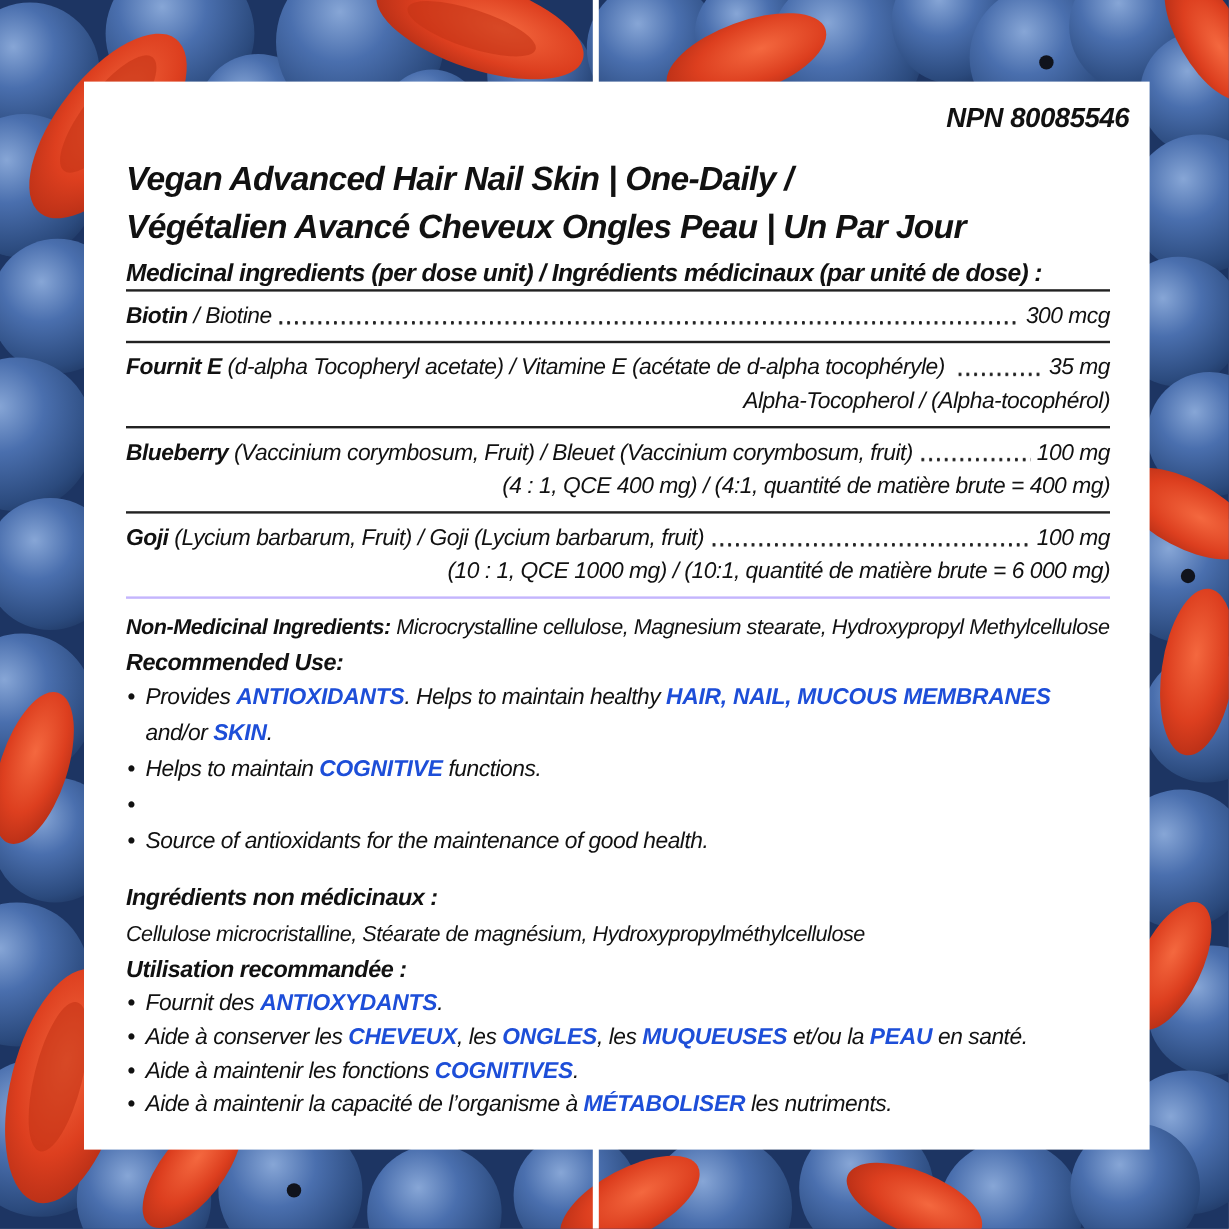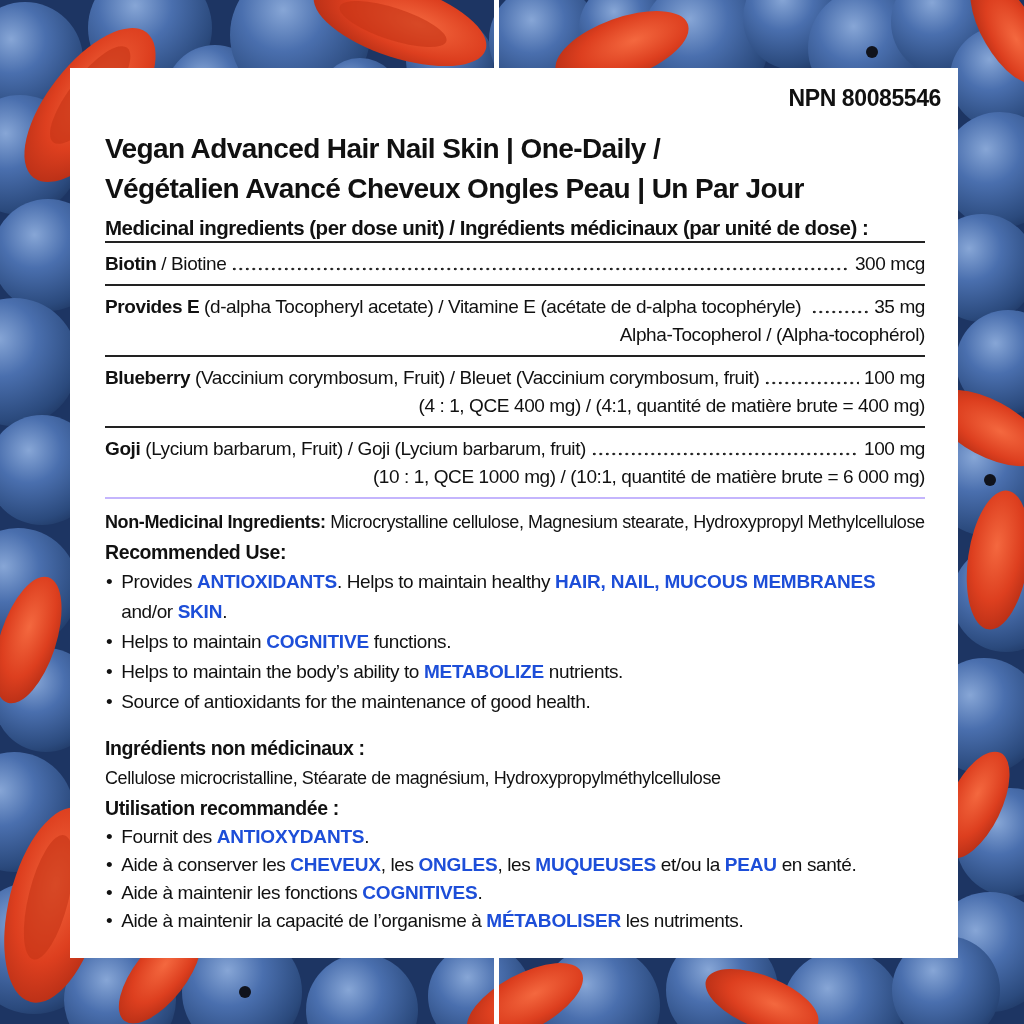--- a/index.html
+++ b/index.html
@@ -1,18 +1,18 @@
 <!DOCTYPE html>
 <html><head>
 <meta charset="utf-8">
 <style>
   html,body{margin:0;padding:0;}
   body{width:1024px;height:1024px;overflow:hidden;background:#1d3563;
        font-family:"Liberation Sans",sans-serif;color:#111;}
-  .stage{position:relative;width:1024px;height:740px;}
+  .stage{position:relative;width:1024px;height:740px;font-style:italic;}
   .berries{position:absolute;left:0;top:0;width:1024px;height:1024px;display:block;}
   .panel{position:absolute;left:70px;top:68px;width:888px;height:890px;background:#fff;
          box-sizing:border-box;padding:14px 33px 0 35px;overflow:hidden;letter-spacing:-0.4px;}
   .npn{font-size:23px;font-weight:bold;text-align:right;line-height:28px;margin:2px -16px 0 0;}
   .title{font-size:28px;font-weight:bold;line-height:40px;letter-spacing:-0.6px;}
   .title-block{margin-top:17px;}
   .med-heading{font-size:20.5px;font-weight:bold;line-height:26px;margin-top:6px;letter-spacing:-0.5px;}
   .itable{border-bottom:2px solid #c4b5fd;}
   .irow{border-top:2px solid #222;padding:7px 0 6px 0;}
   .rline{display:flex;align-items:baseline;font-size:19px;line-height:28px;}
@@ -160,21 +160,21 @@
         <div class="rline">
           <span class="b">Biotin</span>
             <span class="n"> / Biotine</span>
           <span class="leader"></span>
           <span class="val">300 mcg</span>
         </div>
       </div>
 
       <div class="irow">
         <div class="rline">
-          <span class="b">Provides E</span>
+          <span class="b">Fournit E</span>
             <span class="n"> (d-alpha Tocopheryl acetate) / Vitamine E (acétate de d-alpha tocophéryle) </span>
           <span class="leader"></span>
           <span class="val">35 mg</span>
         </div>
         <div class="r2">Alpha-Tocopherol / (Alpha-tocophérol)</div>
       </div>
 
       <div class="irow">
         <div class="rline">
           <span class="b">Blueberry</span>
@@ -204,21 +204,20 @@
     <div class="bullet">
       <span class="dot">•</span>
       <span><span>Provides </span><span class="hl">ANTIOXIDANTS</span><span>. Helps to maintain healthy </span><span class="hl">HAIR, NAIL, MUCOUS MEMBRANES</span><span> and/or </span><span class="hl">SKIN</span><span>.</span></span>
     </div>
     <div class="bullet">
       <span class="dot">•</span>
       <span><span>Helps to maintain </span><span class="hl">COGNITIVE</span><span> functions.</span></span>
     </div>
     <div class="bullet">
       <span class="dot">•</span>
-      <span><span>Helps to maintain the body’s ability to </span><span class="hl">METABOLIZE</span><span> nutrients.</span></span>
     </div>
     <div class="bullet">
       <span class="dot">•</span>
       <span><span>Source of antioxidants for the maintenance of good health.</span></span>
     </div>
 
     <p class="sec frsec">Ingrédients non médicinaux :</p>
     <p class="para">Cellulose microcristalline, Stéarate de magnésium, Hydroxypropylméthylcellulose</p>
     <p class="sec">Utilisation recommandée :</p>
 

